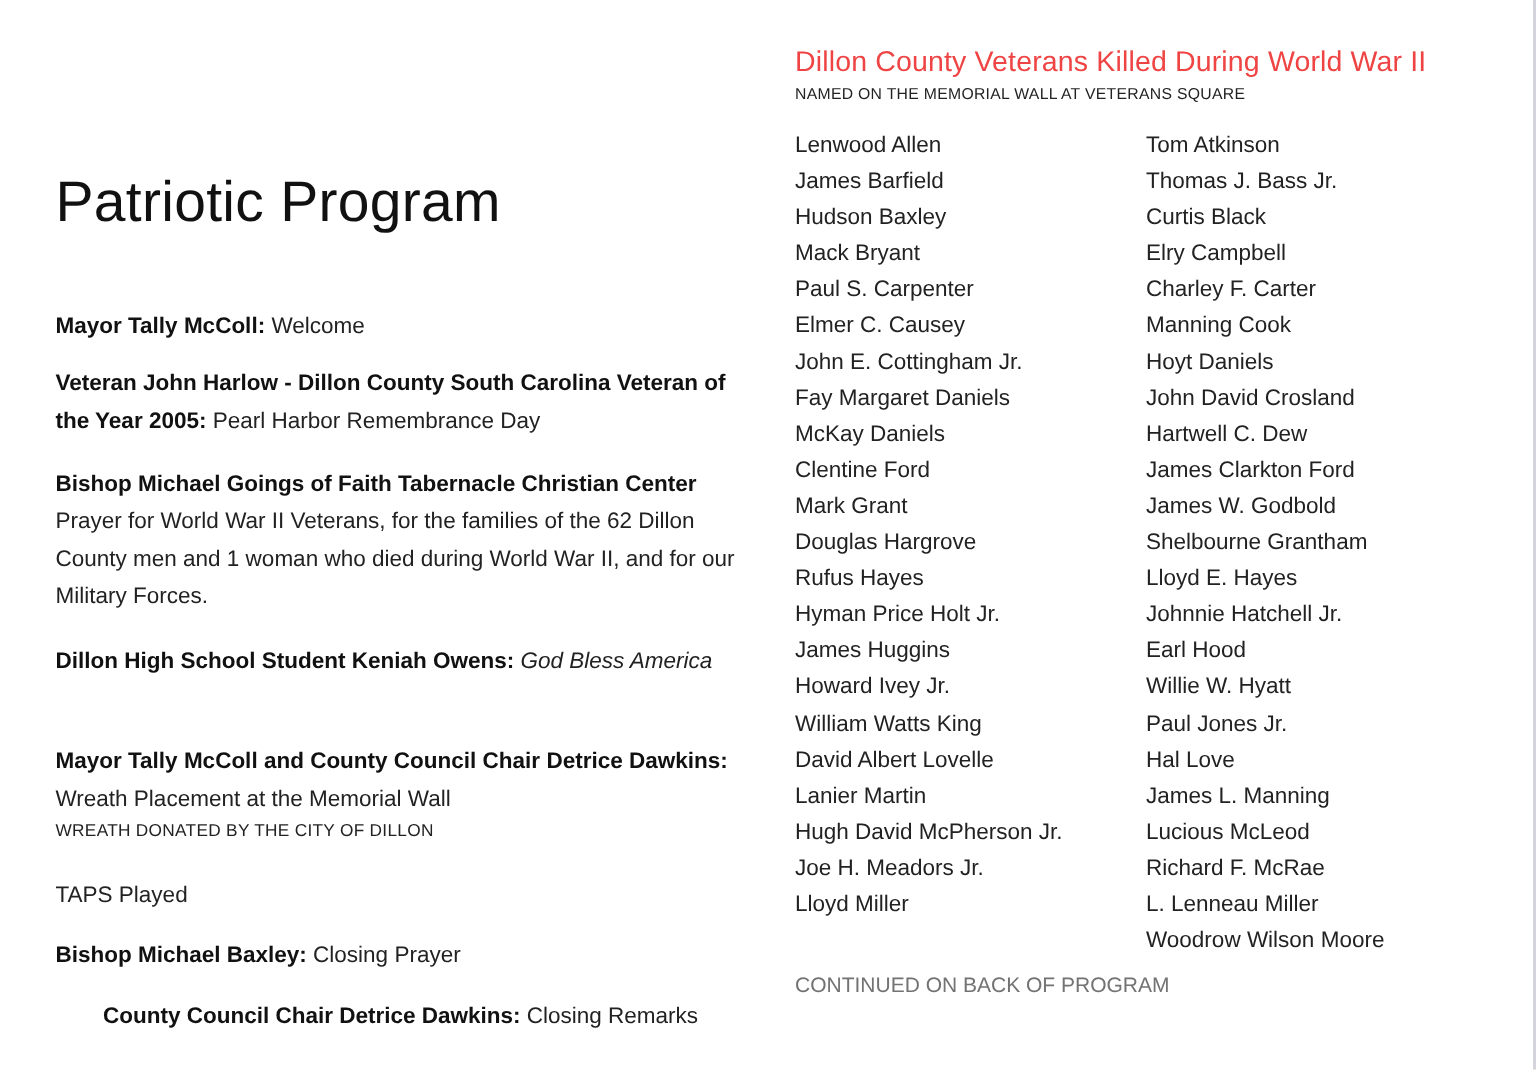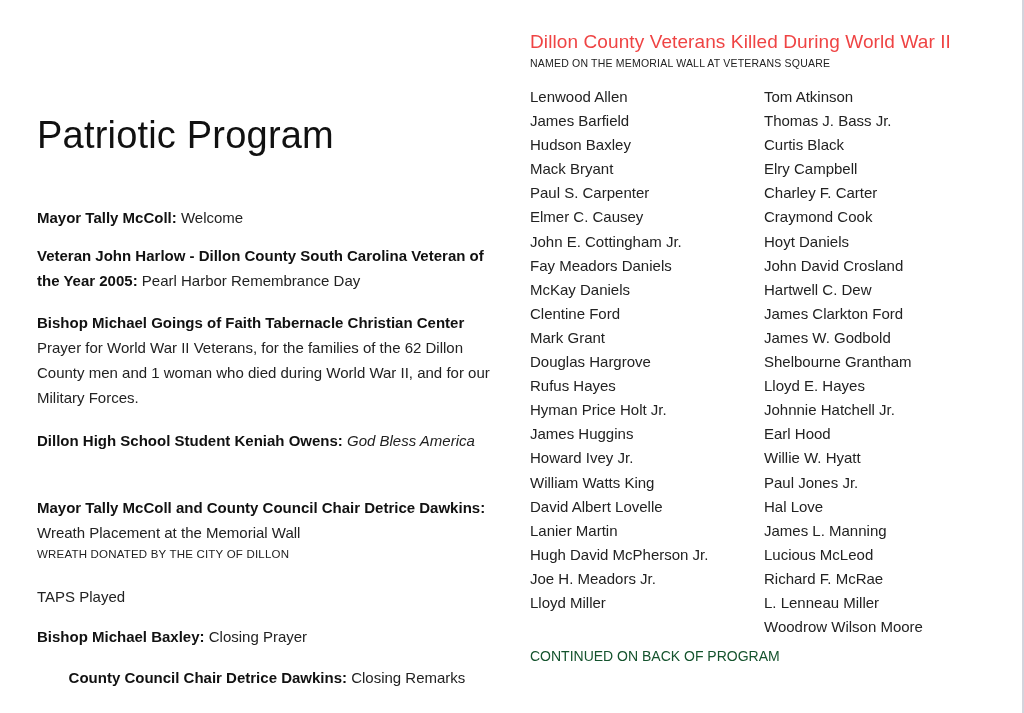--- a/index.html
+++ b/index.html
@@ -103,21 +103,21 @@
       font-size: 15px;
       line-height: 24.1px;
       color: #222;
       white-space: nowrap;
     }
     .continued-note {
       position: absolute;
       left: 0;
       top: 648px;
       font-size: 14px;
-      color: #14532d;
+      color: #737373;
       white-space: nowrap;
     }
   </style>
 </head>
 <body>
 
 <div class="page-edge"></div>
 
 <section class="left-col">
   <h1 class="program-title">Patriotic Program</h1>
@@ -162,21 +162,21 @@
   <div class="memorial-subtitle">NAMED ON THE MEMORIAL WALL AT VETERANS SQUARE</div>
 
   <ul class="names-col col-a" id="names-col-a">
       <li>Lenwood Allen</li>
       <li>James Barfield</li>
       <li>Hudson Baxley</li>
       <li>Mack Bryant</li>
       <li>Paul S. Carpenter</li>
       <li>Elmer C. Causey</li>
       <li>John E. Cottingham Jr.</li>
-      <li>Fay Meadors Daniels</li>
+      <li>Fay Margaret Daniels</li>
       <li>McKay Daniels</li>
       <li>Clentine Ford</li>
       <li>Mark Grant</li>
       <li>Douglas Hargrove</li>
       <li>Rufus Hayes</li>
       <li>Hyman Price Holt Jr.</li>
       <li>James Huggins</li>
       <li>Howard Ivey Jr.</li>
       <li>William Watts King</li>
       <li>David Albert Lovelle</li>
@@ -184,21 +184,21 @@
       <li>Hugh David McPherson Jr.</li>
       <li>Joe H. Meadors Jr.</li>
       <li>Lloyd Miller</li>
     </ul>
   <ul class="names-col col-b" id="names-col-b">
       <li>Tom Atkinson</li>
       <li>Thomas J. Bass Jr.</li>
       <li>Curtis Black</li>
       <li>Elry Campbell</li>
       <li>Charley F. Carter</li>
-      <li>Craymond Cook</li>
+      <li>Manning Cook</li>
       <li>Hoyt Daniels</li>
       <li>John David Crosland</li>
       <li>Hartwell C. Dew</li>
       <li>James Clarkton Ford</li>
       <li>James W. Godbold</li>
       <li>Shelbourne Grantham</li>
       <li>Lloyd E. Hayes</li>
       <li>Johnnie Hatchell Jr.</li>
       <li>Earl Hood</li>
       <li>Willie W. Hyatt</li>

